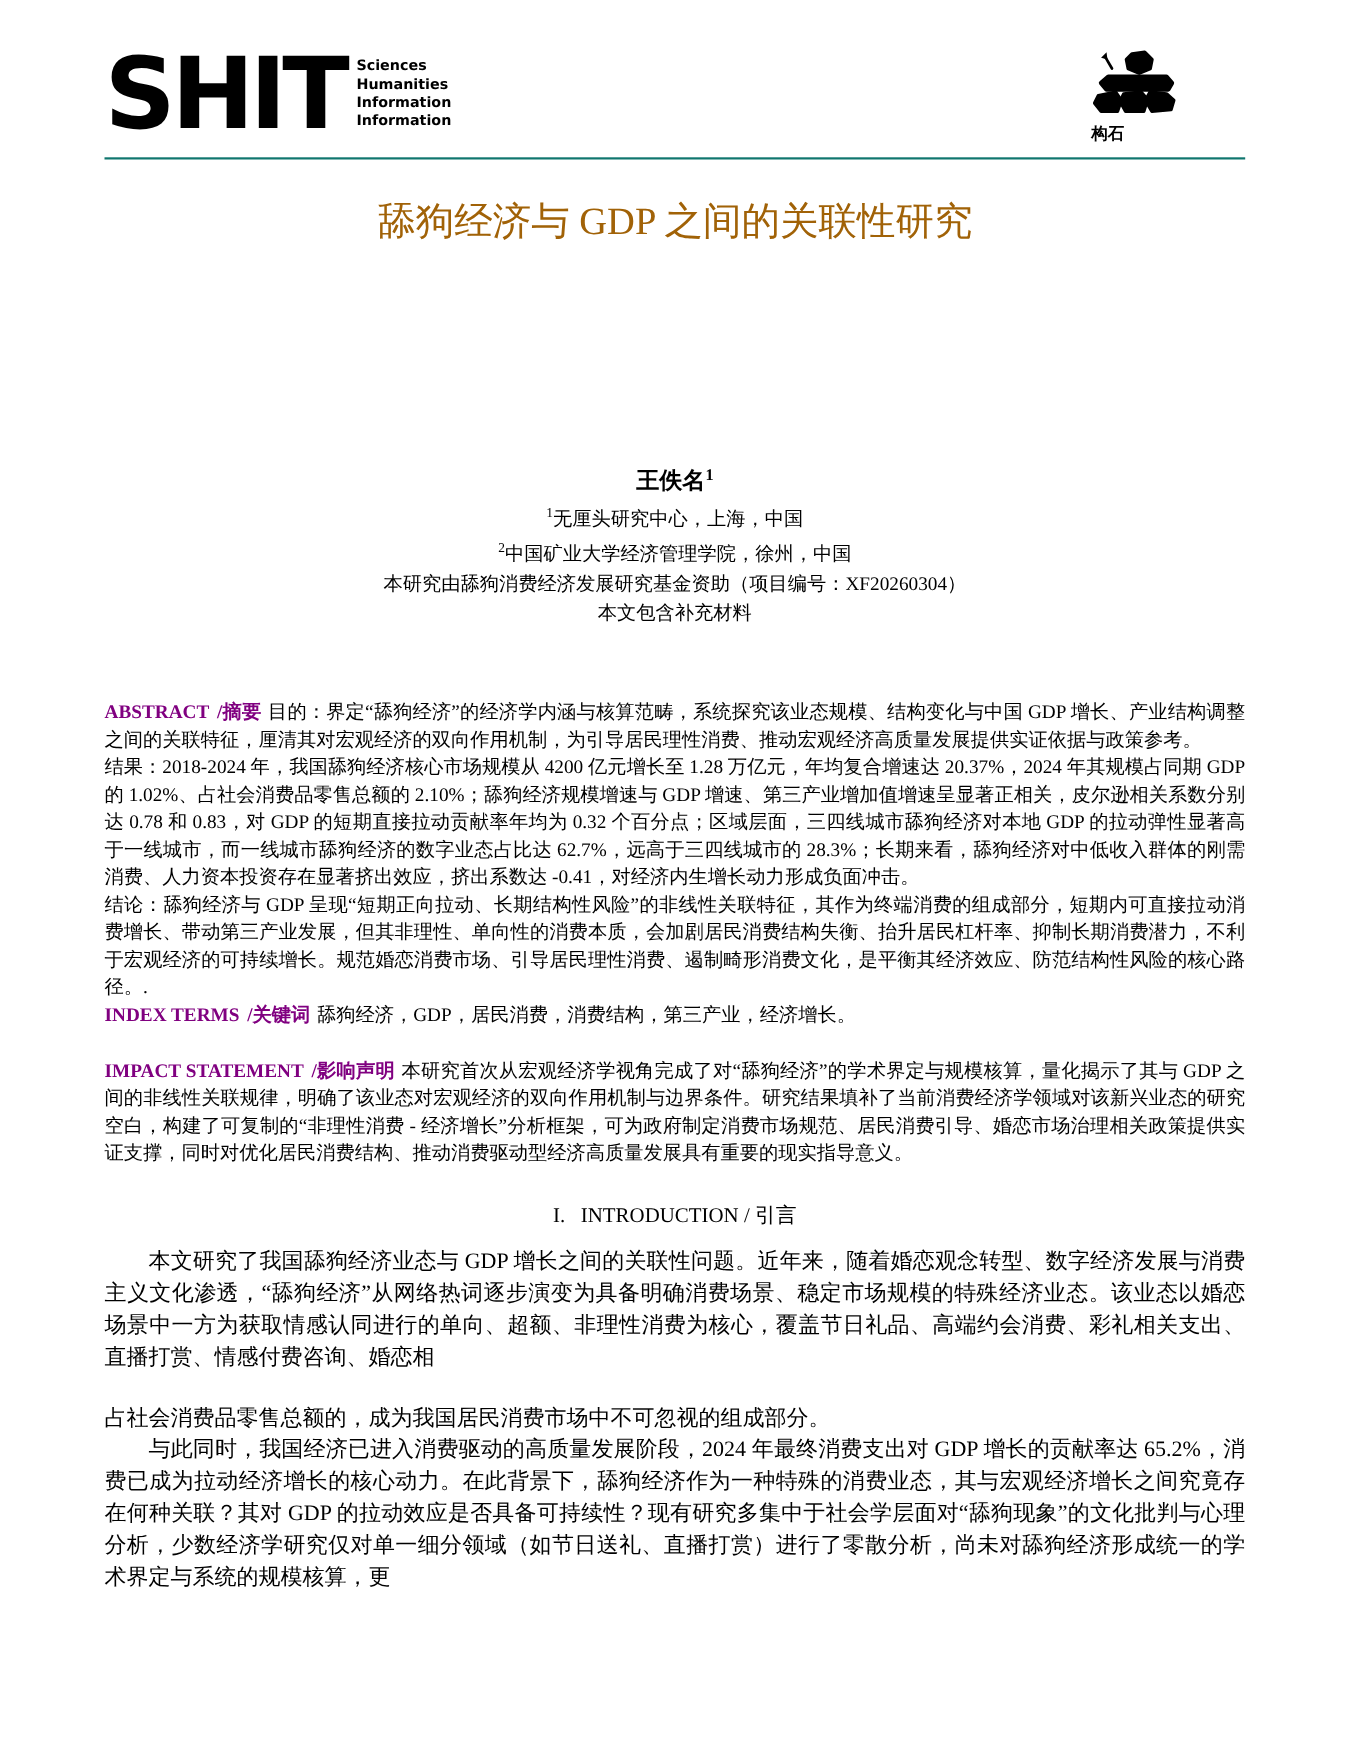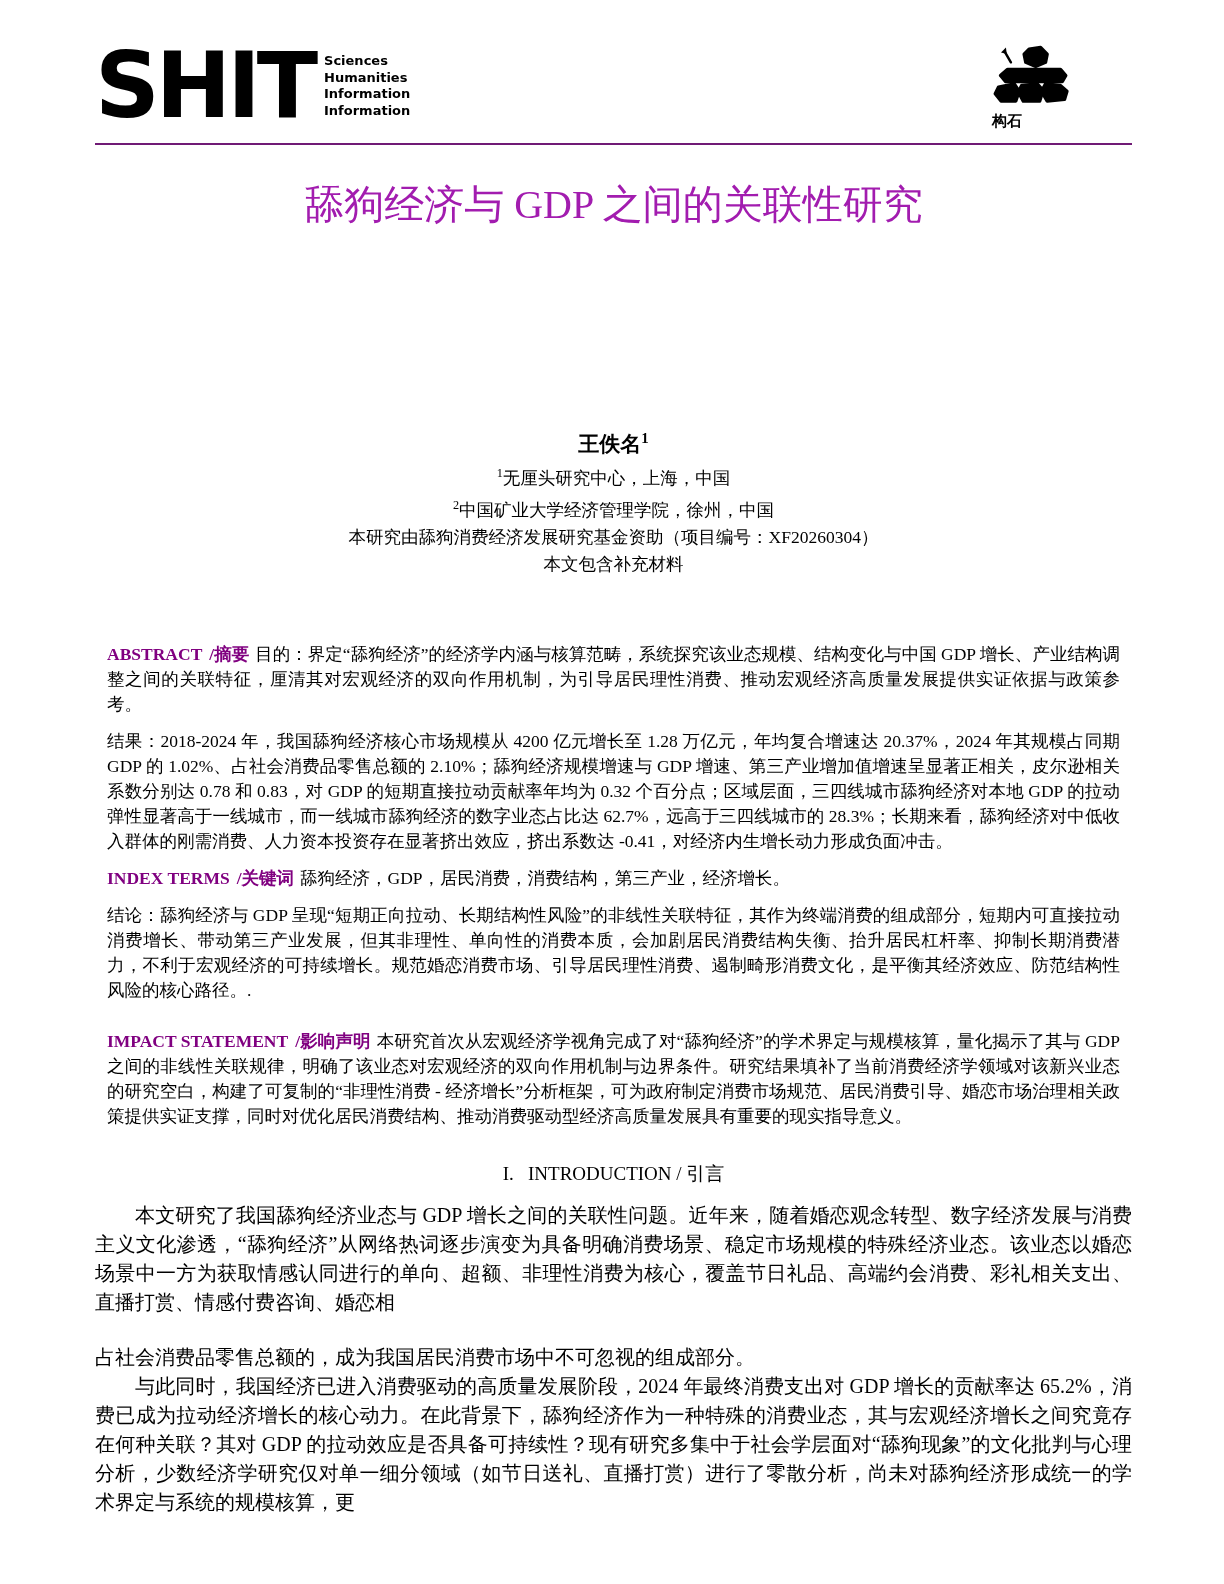--- a/index.html
+++ b/index.html
@@ -3,47 +3,47 @@
 <meta charset="utf-8">
 <style>
   html,body{margin:0;padding:0;background:#ffffff;}
   .page{
     width:1224px;height:1584px;background:#fff;box-sizing:border-box;
     padding:45px 92px 0 95px;position:relative;
     font-family:"Liberation Serif","DejaVu Serif",serif;color:#000;
   }
   
   .header{display:flex;justify-content:space-between;align-items:flex-start;
-    border-bottom:2px solid #701a75;padding-bottom:12px;}
+    border-bottom:2px solid #0f766e;padding-bottom:12px;}
   .brand{display:flex;align-items:flex-start;}
   .brand-word{
     font-family:"DejaVu Sans","Liberation Sans",sans-serif;font-weight:800;
     font-size:90px;line-height:0.78;letter-spacing:-4px;margin-top:6px;
   }
   .brand-tagline{
     font-family:"DejaVu Sans","Liberation Sans",sans-serif;font-weight:bold;
     font-size:13px;line-height:1.28;margin:8px 0 0 10px;
   }
   .org-badge{margin-right:56px;margin-top:0;}
   .org-badge svg{display:block;margin:0 auto;}
   .org-badge-label{
     font-family:"DejaVu Sans","Liberation Sans",sans-serif;font-weight:bold;
     font-size:15px;margin-top:1px;
   }
   
   .paper-title{
-    text-align:center;color:#a21caf;font-weight:normal;
-    font-size:40px;line-height:1.2;margin:36px 0 0 0;white-space:pre-wrap;
+    text-align:center;color:#a16207;font-weight:normal;
+    font-size:35px;line-height:1.2;margin:36px 0 0 0;white-space:pre-wrap;
   }
   .author-block{margin-top:196px;text-align:center;font-size:17.5px;line-height:27px;}
   .author-name{font-size:21px;font-weight:bold;line-height:26px;margin-bottom:3px;}
   .author-block sup{font-size:70%;}
   
   .abstract-section{margin-top:64px;font-size:17.5px;line-height:25px;text-align:justify;}
-  .abstract-section p{margin:12px;font-family:Liberation Serif, serif;}
+  .abstract-section p{margin:0;font-family:Liberation Serif, serif;}
   .label-purple{color:#800080;font-weight:bold;}
   .label-cn{margin-left:7px;margin-right:6px;}
   .impact-p{margin-top:26px !important;}
   
   .columns{display:flex;gap:26px;margin-top:30px;flex-direction:column;}
   .col{flex:1;font-size:20px;line-height:29px;text-align:justify;}
   .intro-heading{
     font-size:19px;font-weight:normal;text-align:center;margin:0 0 13px 0;
     white-space:pre-wrap;
   }
@@ -85,22 +85,22 @@
     <div class="author-name"><span>王佚名</span><sup>1</sup></div>
     <div><sup>1</sup><span>无厘头研究中心，上海，中国</span></div>
     <div><sup>2</sup><span>中国矿业大学经济管理学院，徐州，中国</span></div>
     <div>本研究由舔狗消费经济发展研究基金资助（项目编号：XF20260304）</div>
     <div>本文包含补充材料</div>
   </div>
 
   <div class="abstract-section">
     <p><span class="label-purple">ABSTRACT</span><span class="label-purple label-cn">/摘要</span><span>目的：界定“舔狗经济”的经济学内涵与核算范畴，系统探究该业态规模、结构变化与中国 GDP 增长、产业结构调整之间的关联特征，厘清其对宏观经济的双向作用机制，为引导居民理性消费、推动宏观经济高质量发展提供实证依据与政策参考。</span></p>
     <p>结果：2018-2024 年，我国舔狗经济核心市场规模从 4200 亿元增长至 1.28 万亿元，年均复合增速达 20.37%，2024 年其规模占同期 GDP 的 1.02%、占社会消费品零售总额的 2.10%；舔狗经济规模增速与 GDP 增速、第三产业增加值增速呈显著正相关，皮尔逊相关系数分别达 0.78 和 0.83，对 GDP 的短期直接拉动贡献率年均为 0.32 个百分点；区域层面，三四线城市舔狗经济对本地 GDP 的拉动弹性显著高于一线城市，而一线城市舔狗经济的数字业态占比达 62.7%，远高于三四线城市的 28.3%；长期来看，舔狗经济对中低收入群体的刚需消费、人力资本投资存在显著挤出效应，挤出系数达 -0.41，对经济内生增长动力形成负面冲击。</p>
+    <p>结论：舔狗经济与 GDP 呈现“短期正向拉动、长期结构性风险”的非线性关联特征，其作为终端消费的组成部分，短期内可直接拉动消费增长、带动第三产业发展，但其非理性、单向性的消费本质，会加剧居民消费结构失衡、抬升居民杠杆率、抑制长期消费潜力，不利于宏观经济的可持续增长。规范婚恋消费市场、引导居民理性消费、遏制畸形消费文化，是平衡其经济效应、防范结构性风险的核心路径。.</p>
     <p><span class="label-purple">INDEX TERMS</span><span class="label-purple label-cn">/关键词</span><span>舔狗经济，GDP，居民消费，消费结构，第三产业，经济增长。</span></p>
-    <p>结论：舔狗经济与 GDP 呈现“短期正向拉动、长期结构性风险”的非线性关联特征，其作为终端消费的组成部分，短期内可直接拉动消费增长、带动第三产业发展，但其非理性、单向性的消费本质，会加剧居民消费结构失衡、抬升居民杠杆率、抑制长期消费潜力，不利于宏观经济的可持续增长。规范婚恋消费市场、引导居民理性消费、遏制畸形消费文化，是平衡其经济效应、防范结构性风险的核心路径。.</p>
     <p class="impact-p"><span class="label-purple">IMPACT STATEMENT</span><span class="label-purple label-cn">/影响声明</span><span>本研究首次从宏观经济学视角完成了对“舔狗经济”的学术界定与规模核算，量化揭示了其与 GDP 之间的非线性关联规律，明确了该业态对宏观经济的双向作用机制与边界条件。研究结果填补了当前消费经济学领域对该新兴业态的研究空白，构建了可复制的“非理性消费 - 经济增长”分析框架，可为政府制定消费市场规范、居民消费引导、婚恋市场治理相关政策提供实证支撑，同时对优化居民消费结构、推动消费驱动型经济高质量发展具有重要的现实指导意义。</span></p>
   </div>
 
   <div class="columns">
     <div class="col">
       <h2 class="intro-heading">I.   INTRODUCTION / 引言</h2>
       <p class="p-indent">本文研究了我国舔狗经济业态与 GDP 增长之间的关联性问题。近年来，随着婚恋观念转型、数字经济发展与消费主义文化渗透，“舔狗经济”从网络热词逐步演变为具备明确消费场景、稳定市场规模的特殊经济业态。该业态以婚恋场景中一方为获取情感认同进行的单向、超额、非理性消费为核心，覆盖节日礼品、高端约会消费、彩礼相关支出、直播打赏、情感付费咨询、婚恋相</p>
     </div>
     <div class="col">
       <p>占社会消费品零售总额的，成为我国居民消费市场中不可忽视的组成部分。</p>

